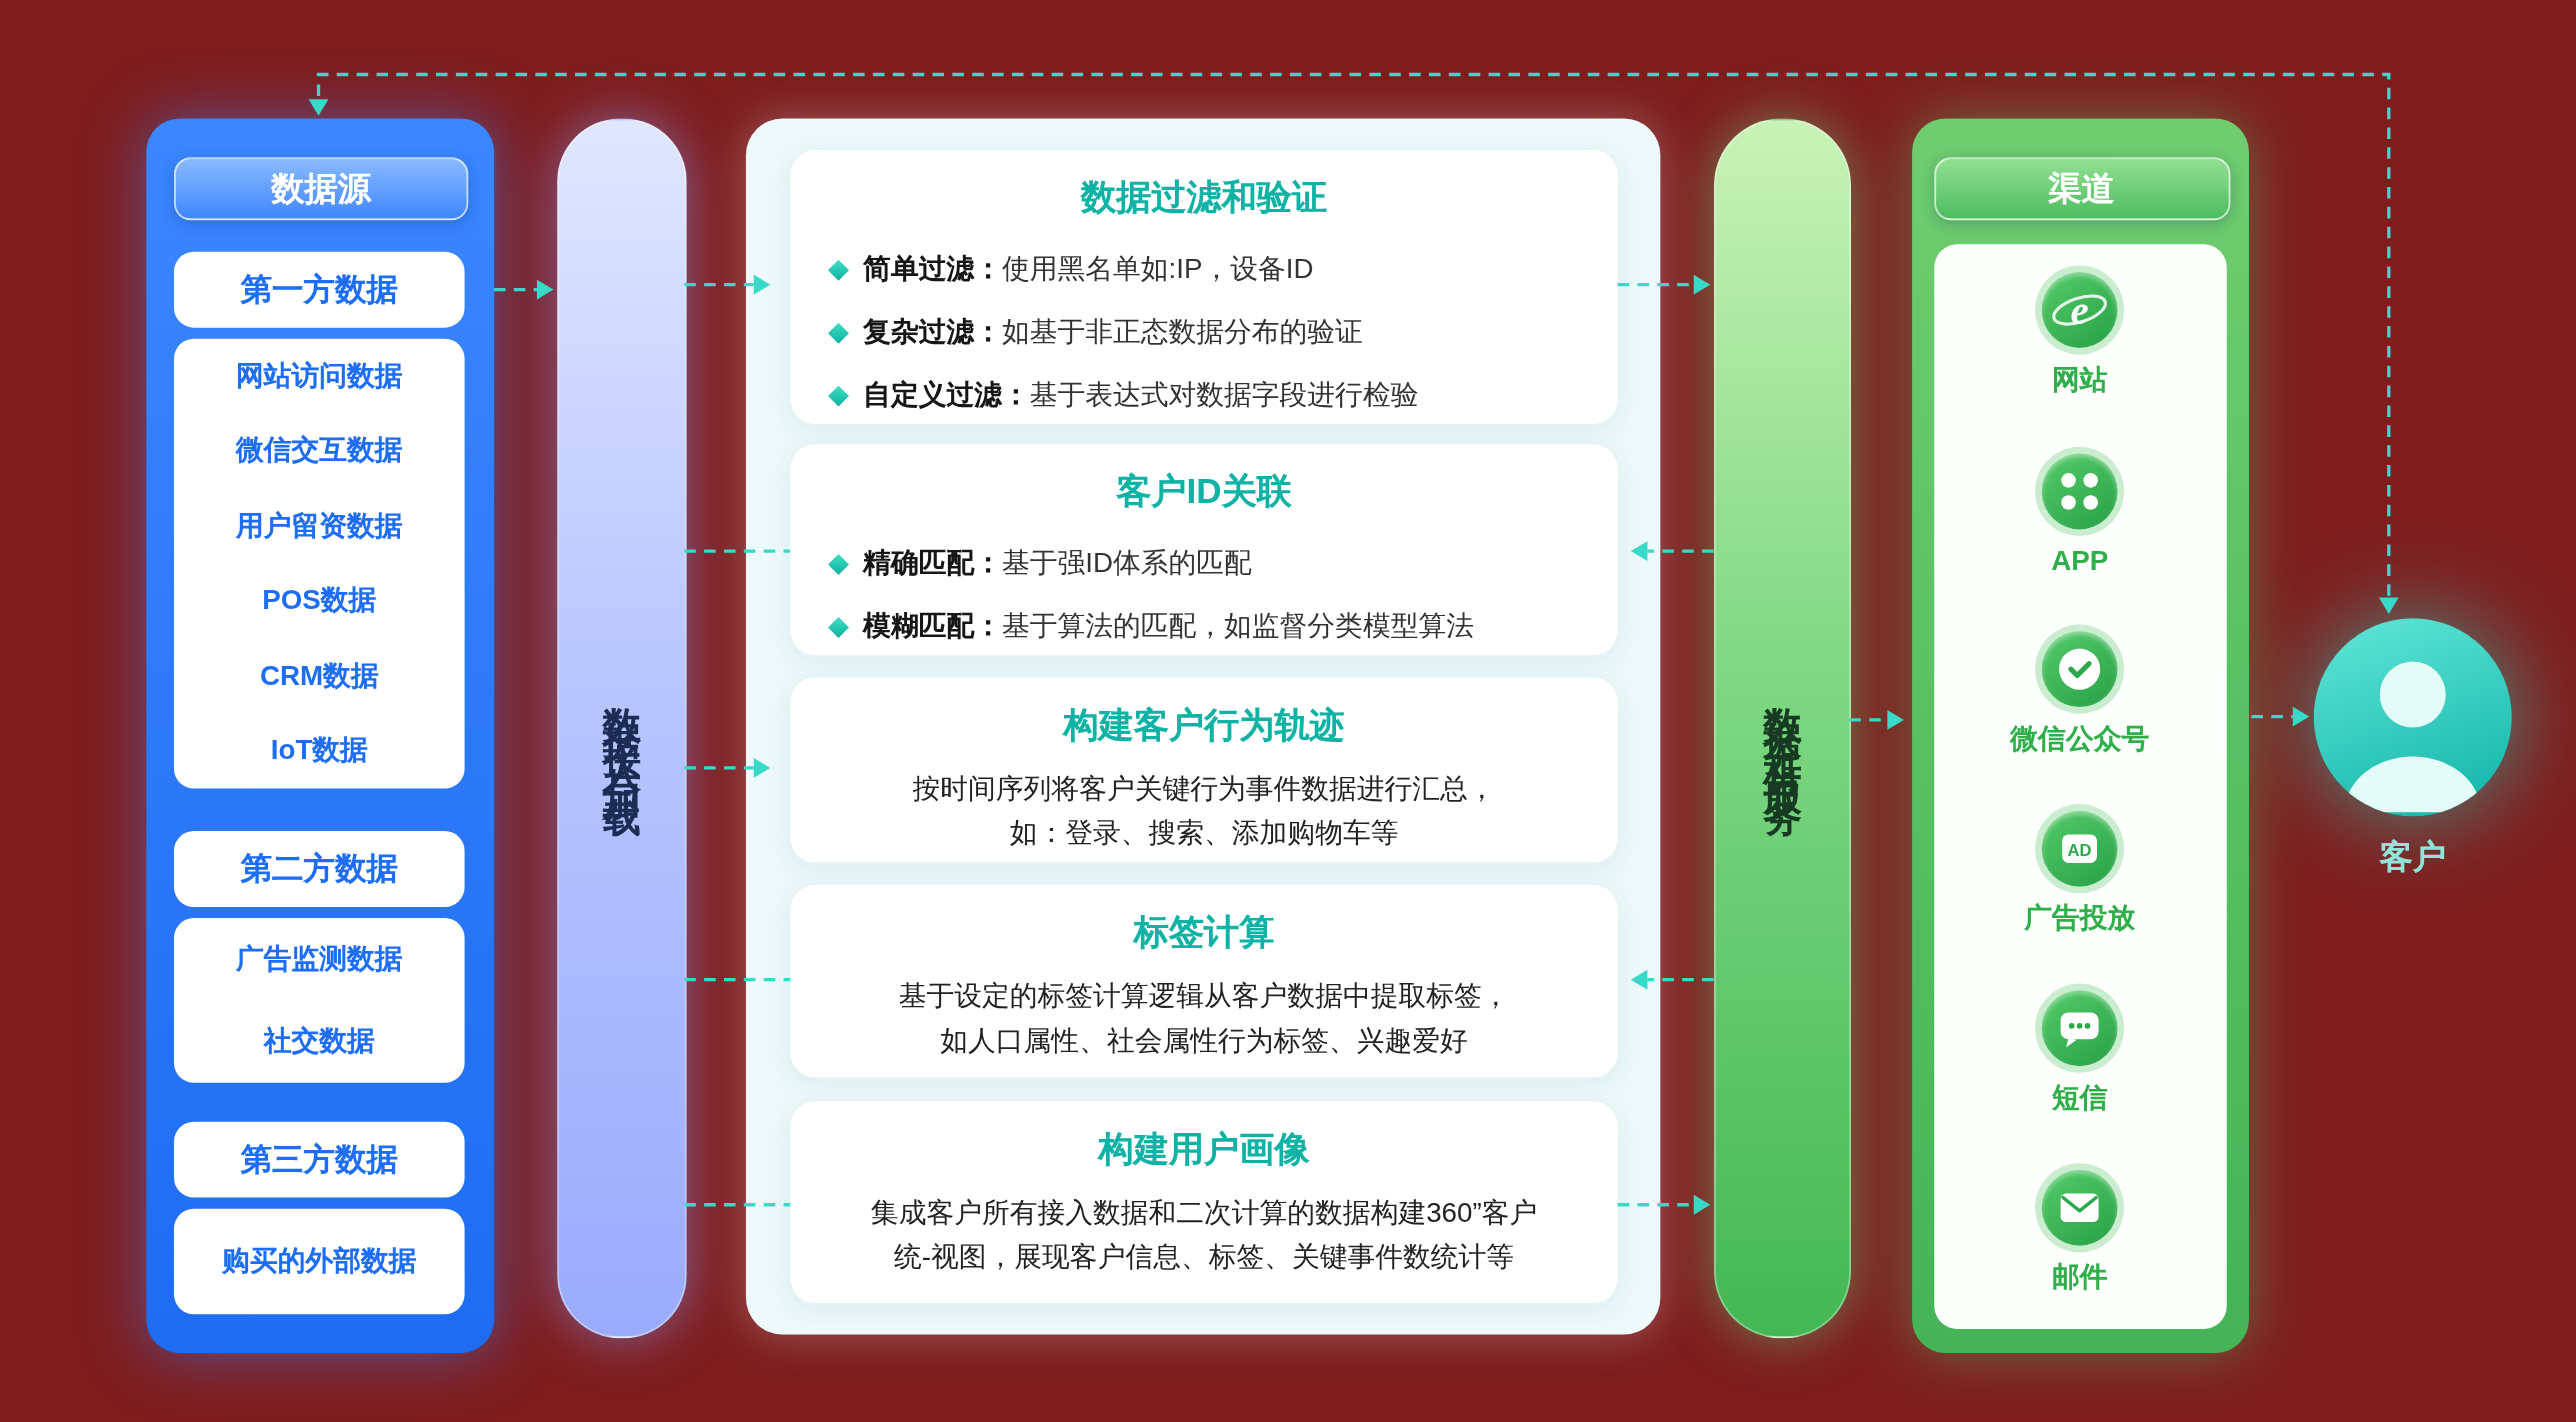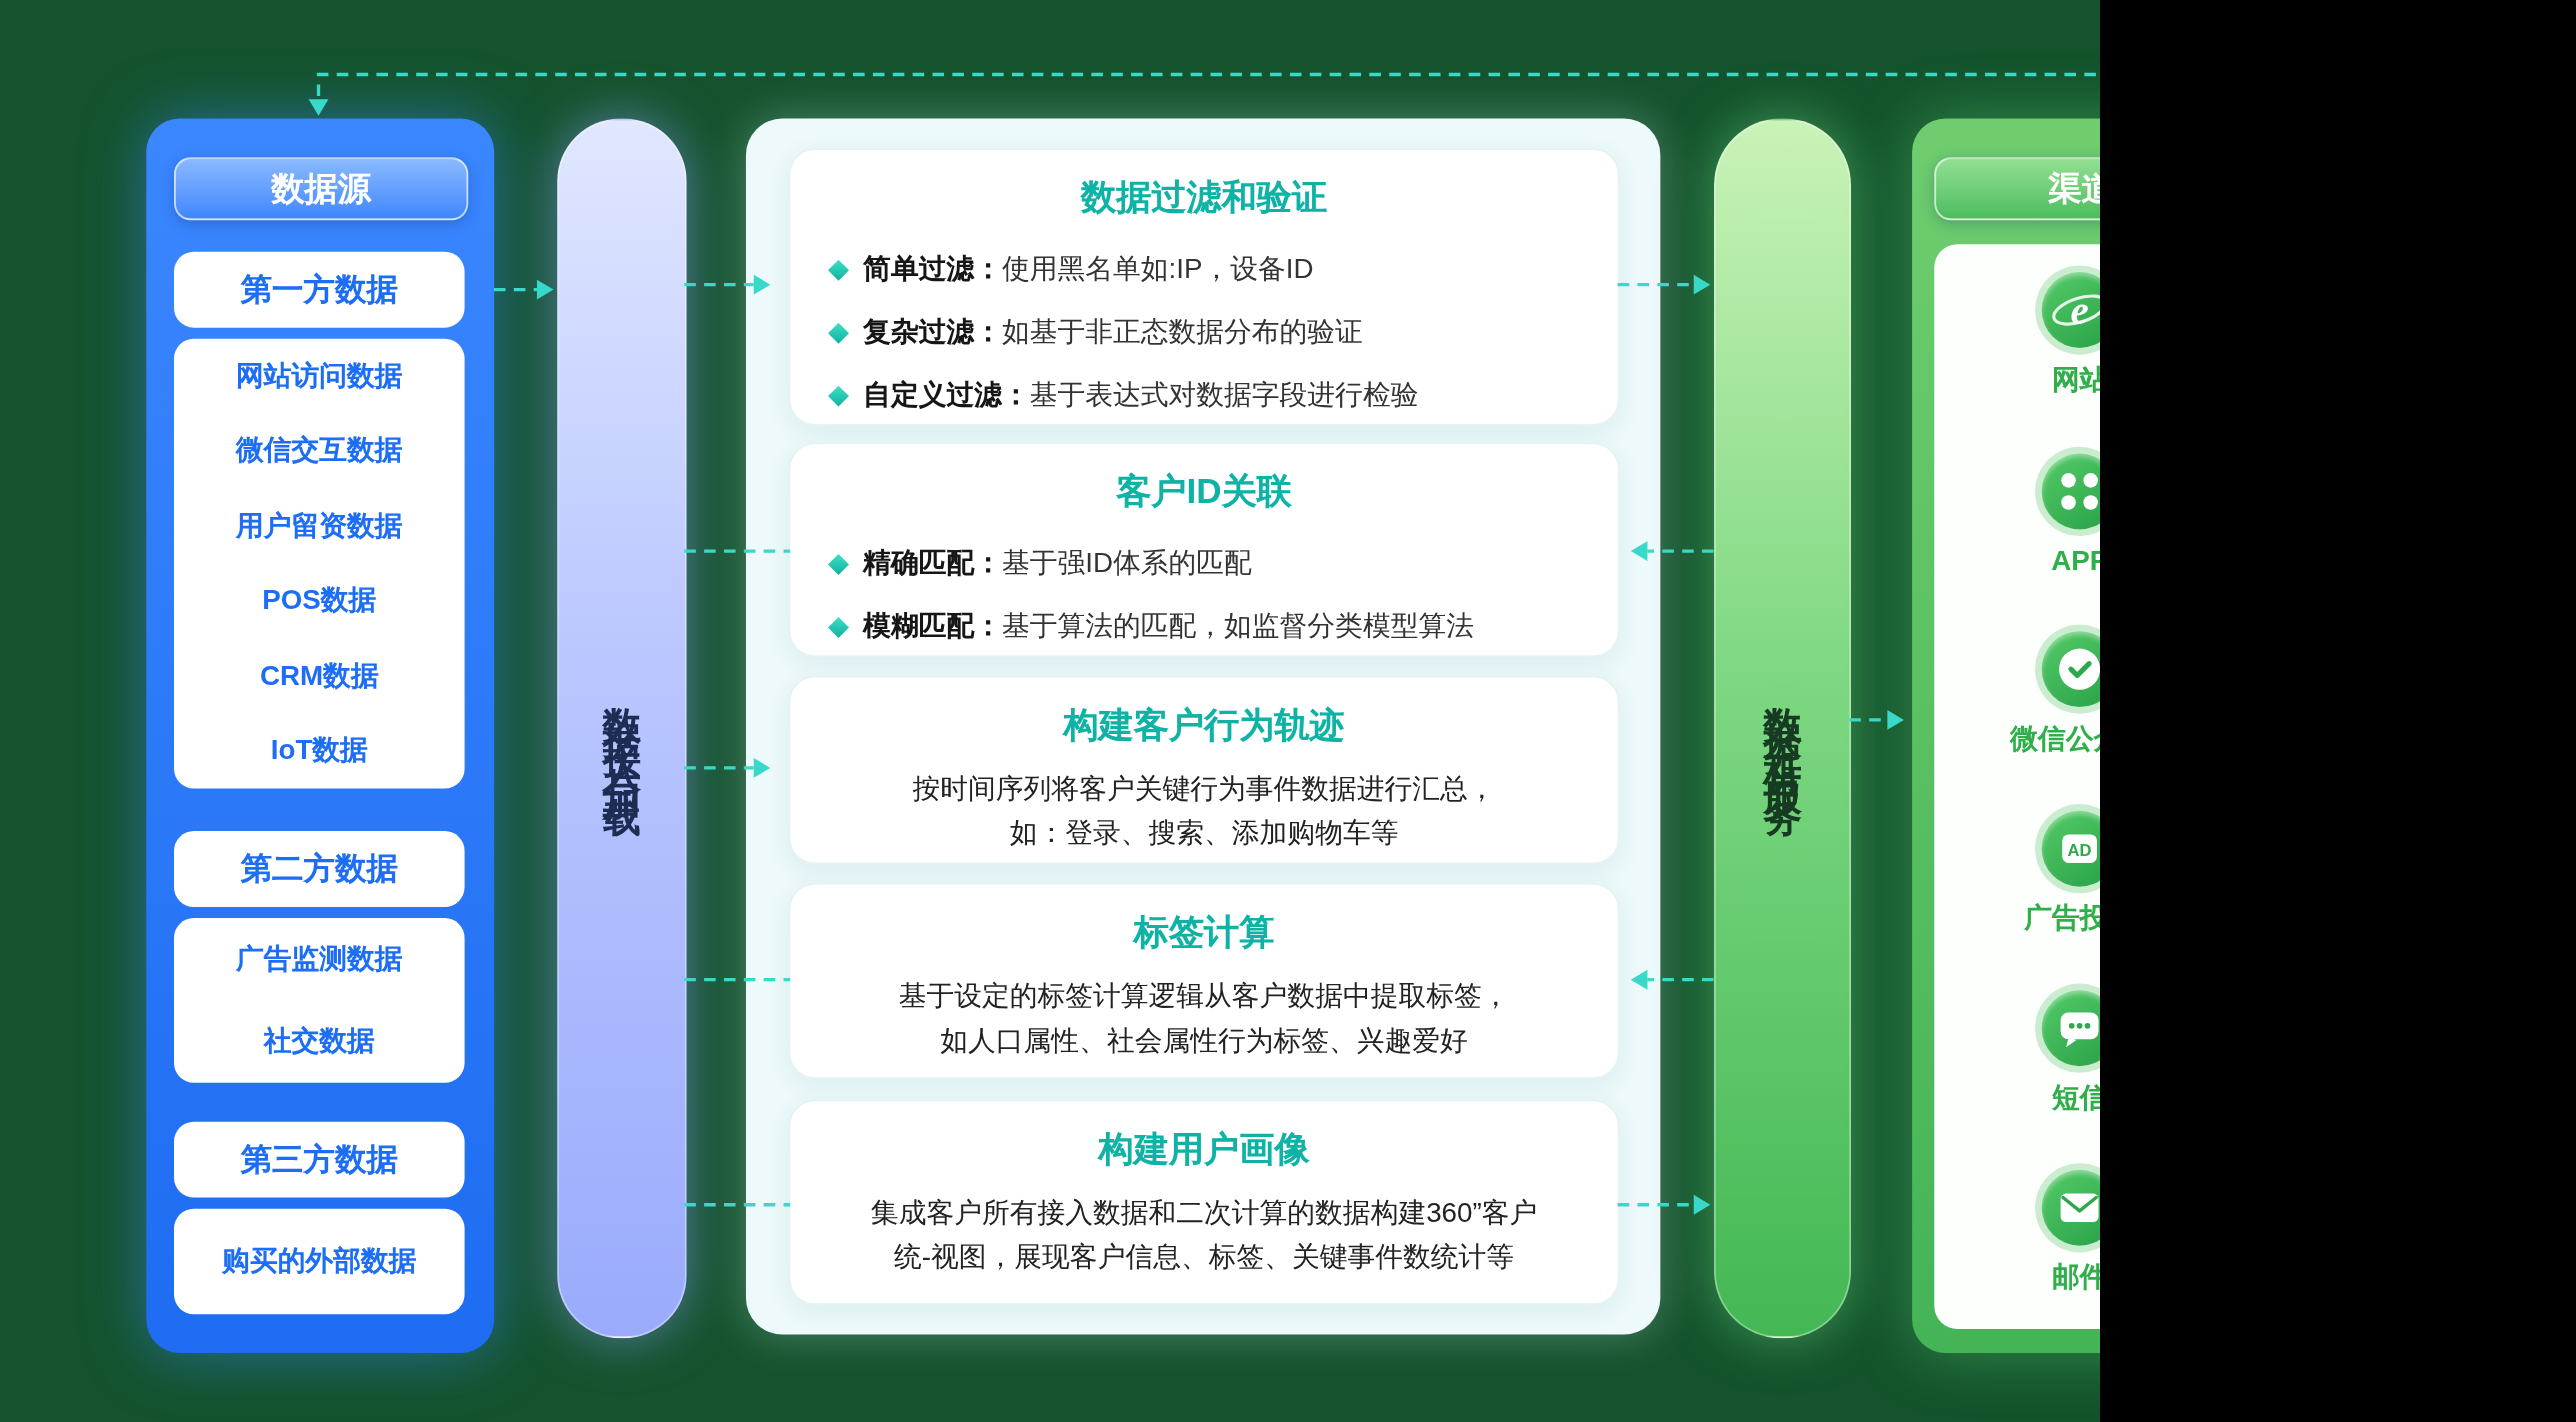--- a/index.html
+++ b/index.html
@@ -1,16 +1,16 @@
 <!DOCTYPE html>
 <html style="font-size:14.3px"><head>
 <meta charset="utf-8">
 <style>
   html,body{margin:0;padding:0;background:#000;}
-  .viewport{position:relative;width:2100px;height:1422px;background:#14532d;overflow:hidden;
+  .viewport{position:relative;width:2576px;height:1422px;background:#7f1d1d;overflow:hidden;
             font-family:"Liberation Sans",sans-serif;}
   .stage{position:absolute;left:0;top:0;width:1392px;height:768px;
          transform:scale(1.851);transform-origin:0 0;}
 
   
   .connectors{position:absolute;left:0;top:0;width:1392px;height:768px;z-index:6;pointer-events:none;}
   .connectors path{fill:none;stroke:#38d9c8;stroke-width:2;stroke-dasharray:7 5;}
   .connectors polygon{fill:#38d9c8;}
 
   

